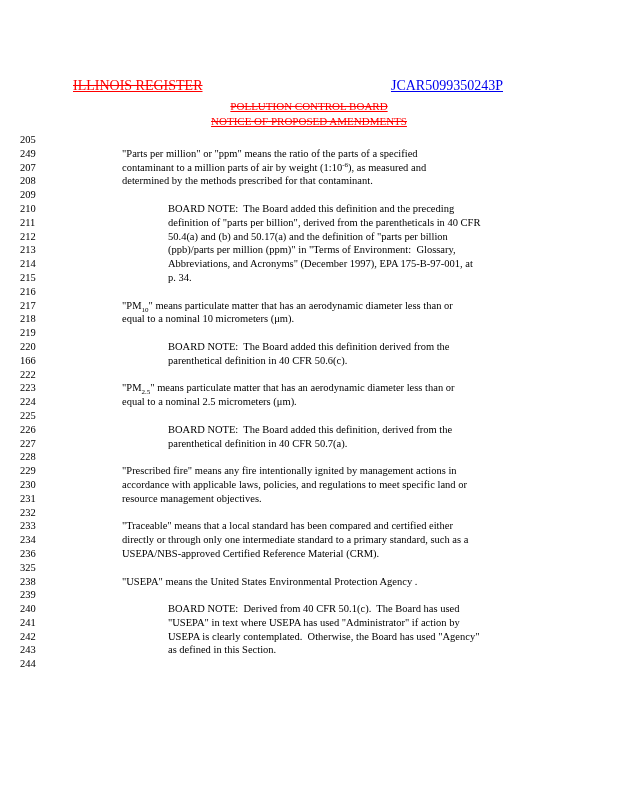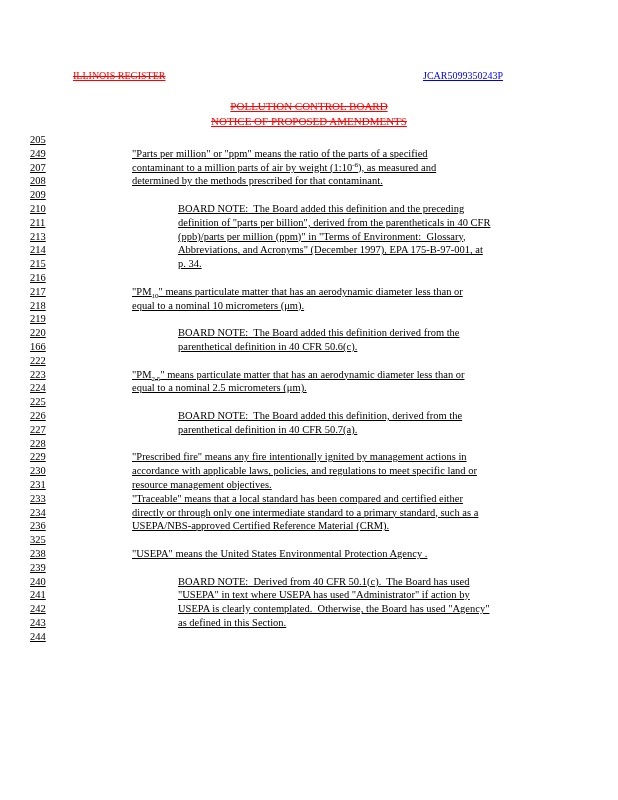--- a/index.html
+++ b/index.html
@@ -13,29 +13,29 @@
     position: relative;
     width: 618px;
     height: 800px;
     background: var(--paper);
     font-family: "Liberation Serif", serif;
     color: var(--ink);
     overflow: hidden;
   }
   .header-row {
     position: absolute;
-    top: 69px;
+    top: 79px;
     left: 0;
     width: 618px;
     box-sizing: border-box;
     padding: 0 115px 0 73px;
     display: flex;
     justify-content: space-between;
     align-items: baseline;
-    font-size: 10px;
+    font-size: 14px;
     line-height: 14px;
   }
   .hdr-left {
     color: var(--red);
     text-decoration: underline line-through;
     text-decoration-color: var(--red);
   }
   .hdr-right {
     color: var(--blue);
     text-decoration: underline;
@@ -51,23 +51,22 @@
     font-size: 11px;
   }
   .title-line span {
     color: var(--red);
     text-decoration: underline line-through;
     text-decoration-color: var(--red);
   }
   .doc-body {
     position: absolute;
     top: 133px;
-    left: 30px;
+    left: 20px;
     font-size: 10.5px;
-    text-decoration: underline;
   }
   .row {
     display: flex;
     height: 13.8px;
     line-height: 13.8px;
   }
   .num {
     flex: none;
     width: 102px;
   }
@@ -124,20 +123,24 @@
       </div>
       <div class="row">
         <span class="num">210</span>
         <span class="txt ind1">BOARD NOTE:  The Board added this definition and the preceding</span>
       </div>
       <div class="row">
         <span class="num">211</span>
         <span class="txt ind1">definition of "parts per billion", derived from the parentheticals in 40 CFR</span>
       </div>
       <div class="row">
+        <span class="num">212</span>
+        <span class="txt ind1">50.4(a) and (b) and 50.17(a) and the definition of "parts per billion</span>
+      </div>
+      <div class="row">
         <span class="num">213</span>
         <span class="txt ind1">(ppb)/parts per million (ppm)" in "Terms of Environment:  Glossary,</span>
       </div>
       <div class="row">
         <span class="num">214</span>
         <span class="txt ind1">Abbreviations, and Acronyms" (December 1997), EPA 175-B-97-001, at</span>
       </div>
       <div class="row">
         <span class="num">215</span>
         <span class="txt ind1">p. 34.</span>
@@ -200,20 +203,24 @@
       </div>
       <div class="row">
         <span class="num">230</span>
         <span class="txt">accordance with applicable laws, policies, and regulations to meet specific land or</span>
       </div>
       <div class="row">
         <span class="num">231</span>
         <span class="txt">resource management objectives.</span>
       </div>
       <div class="row">
+        <span class="num">232</span>
+        <span class="txt"></span>
+      </div>
+      <div class="row">
         <span class="num">233</span>
         <span class="txt">"Traceable" means that a local standard has been compared and certified either</span>
       </div>
       <div class="row">
         <span class="num">234</span>
         <span class="txt">directly or through only one intermediate standard to a primary standard, such as a</span>
       </div>
       <div class="row">
         <span class="num">236</span>
         <span class="txt">USEPA/NBS-approved Certified Reference Material (CRM).</span>

